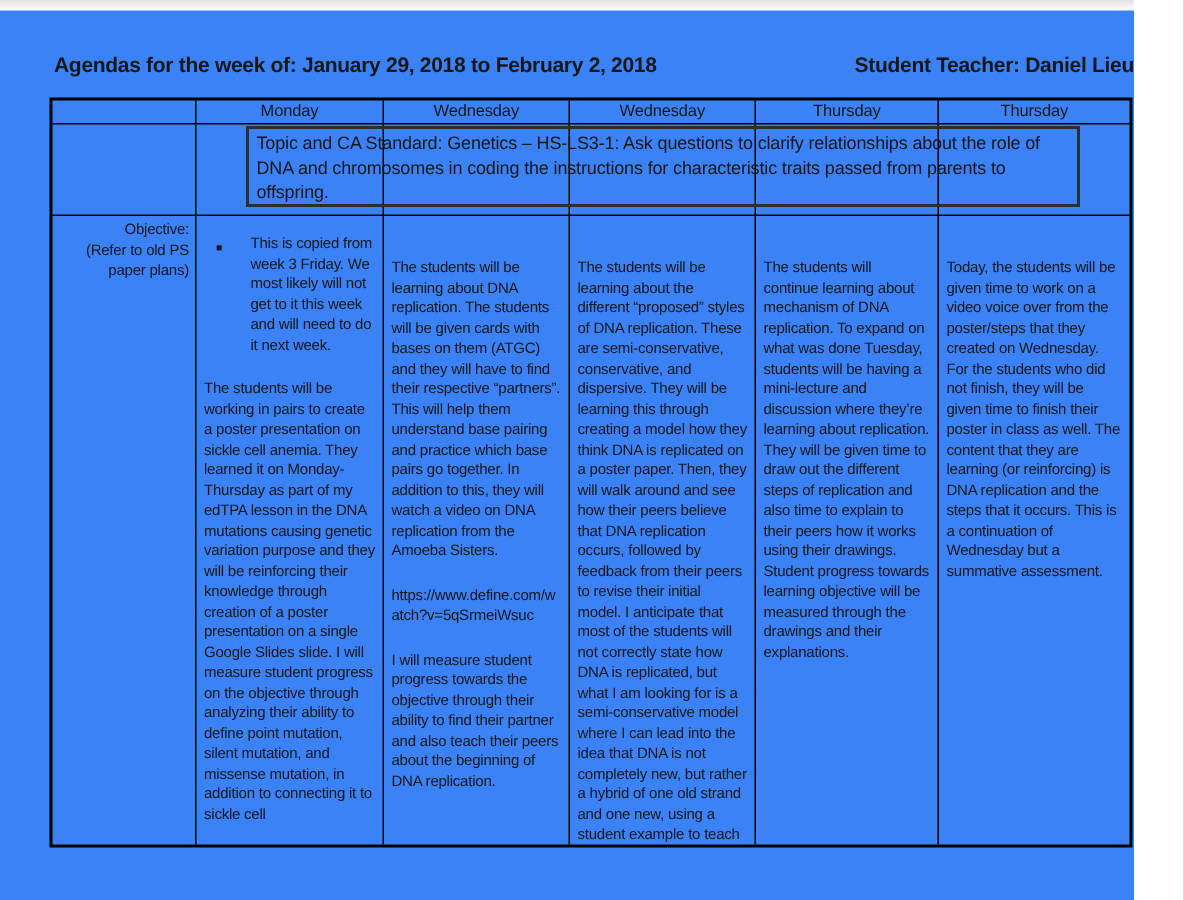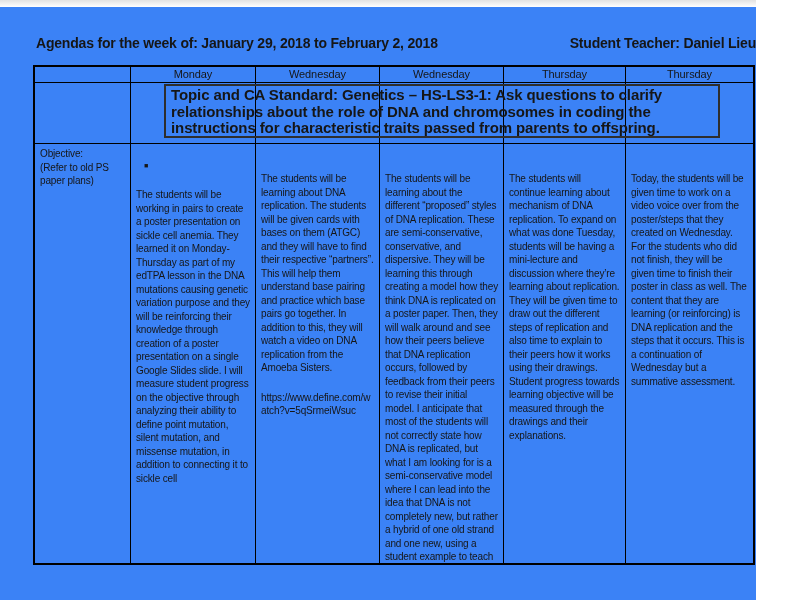--- a/index.html
+++ b/index.html
@@ -43,35 +43,36 @@
     font-size: 11px; text-align: center; line-height: 15px;
     letter-spacing: -0.1px;
   }
   .body-cell {
     font-size: 10px; line-height: 13.5px; letter-spacing: -0.15px;
     padding: 12px 5px 4px 5px;
   }
   .label-cell {
     font-size: 10px; line-height: 13.5px; letter-spacing: -0.15px;
     padding: 3px 4px 4px 5px;
+    text-align: right;
   }
   .body-cell p { margin: 16px 0 13px 0; }
   .body-cell p:last-child { margin-bottom: 0; }
   .url { word-break: break-all; }
   .bullet-item { display: flex; margin: 0 0 13px 0; padding-left: 8px; }
   .bullet-marker { width: 23px; flex: 0 0 23px; font-size: 7px; padding-top: 2.5px; }
   .bullet-text { flex: 1; }
   .topic-box {
     position: absolute; left: 129px; top: 17px;
     width: 556px; height: 54px;
     border: 2px solid #2e2e2e;
     box-sizing: border-box;
     background: transparent;
     padding: 1px 5px;
-    font-size: 15px; font-weight: bold; line-height: 16.5px;
+    font-size: 12px; font-weight: normal; line-height: 16.5px;
     letter-spacing: -0.1px;
     z-index: 2;
     overflow: hidden;
   }
 </style>
 </head>
 <body>
 
 <div class="page">
   <div class="top-fade"></div>
@@ -98,27 +99,29 @@
     <div class="cell col-last"></div>
 
     <div class="cell row-last label-cell">
       <div>Objective:</div>
       <div>(Refer to old PS paper plans)</div>
     </div>
 
     <div class="cell row-last body-cell">
       <div class="bullet-item">
         <span class="bullet-marker">■</span>
+        <span class="bullet-text">This is copied from week 3 Friday. We most likely will not get to it this week and will need to do it next week.</span>
       </div>
       <p>The students will be working in pairs to create a poster presentation on sickle cell anemia. They learned it on Monday-Thursday as part of my edTPA lesson in the DNA mutations causing genetic variation purpose and they will be reinforcing their knowledge through creation of a poster presentation on a single Google Slides slide. I will measure student progress on the objective through analyzing their ability to define point mutation, silent mutation, and missense mutation, in addition to connecting it to sickle cell</p>
     </div>
 
     <div class="cell row-last body-cell">
       <p>The students will be learning about DNA replication. The students will be given cards with bases on them (ATGC) and they will have to find their respective “partners”. This will help them understand base pairing and practice which base pairs go together. In addition to this, they will watch a video on DNA replication from the Amoeba Sisters.</p>
       <p class="url">https://www.define.com/watch?v=5qSrmeiWsuc</p>
+      <p>I will measure student progress towards the objective through their ability to find their partner and also teach their peers about the beginning of DNA replication.</p>
     </div>
 
     <div class="cell row-last body-cell">
       <p>The students will be learning about the different “proposed” styles of DNA replication. These are semi-conservative, conservative, and dispersive. They will be learning this through creating a model how they think DNA is replicated on a poster paper. Then, they will walk around and see how their peers believe that DNA replication occurs, followed by feedback from their peers to revise their initial model. I anticipate that most of the students will not correctly state how DNA is replicated, but what I am looking for is a semi-conservative model where I can lead into the idea that DNA is not completely new, but rather a hybrid of one old strand and one new, using a student example to teach that.</p>
     </div>
 
     <div class="cell row-last body-cell">
       <p>The students will continue learning about mechanism of DNA replication. To expand on what was done Tuesday, students will be having a mini-lecture and discussion where they’re learning about replication. They will be given time to draw out the different steps of replication and also time to explain to their peers how it works using their drawings. Student progress towards learning objective will be measured through the drawings and their explanations.</p>
     </div>
 

